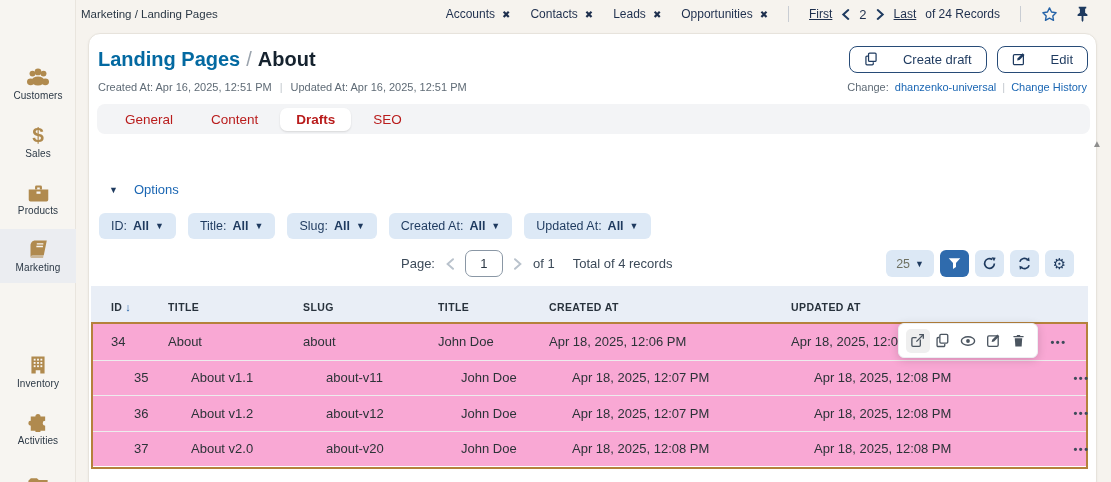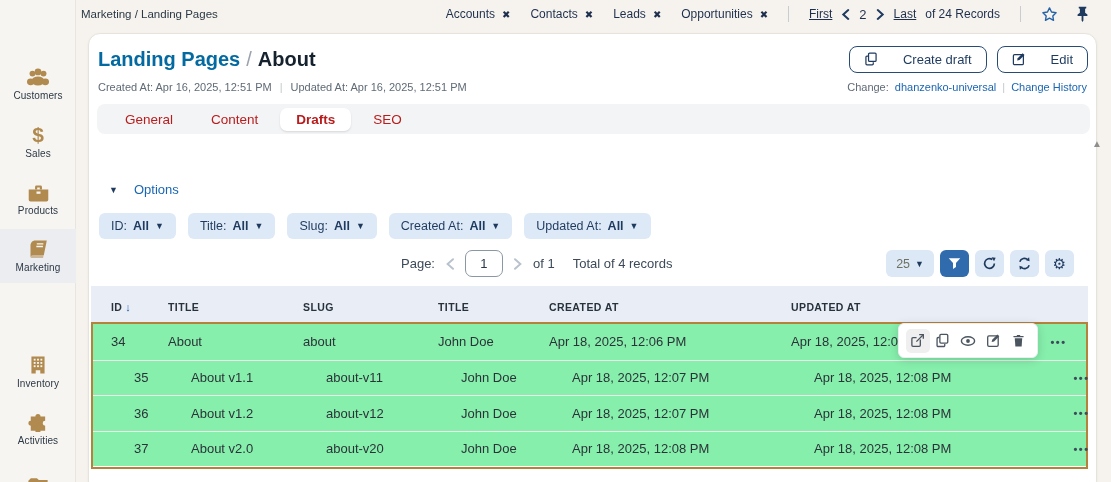--- a/index.html
+++ b/index.html
@@ -115,21 +115,21 @@
   .thead .th:first-child { padding-left:20px; }
   .sort-arrow { color:#2563a8; font-size:11px; margin-left:3px; }
 
   .rows-box {
     position:absolute; left:2px; top:288px; width:997px; height:147px;
     border:2px solid #b5813b; background:#fff;
   }
   .trow {
     height:35.5px; display:grid;
     grid-template-columns:75px 135px 135px 111px 242px 240px 55px;
-    align-items:center; font-size:13px; color:#2c3338; background:#86efac;
+    align-items:center; font-size:13px; color:#2c3338; background:#f9a8d4;
   }
   .trow + .trow { border-top:1px solid #ededed;padding-left:23px; }
   .trow .td:first-child { padding-left:18px; }
   .row-menu { text-align:center; font-size:11px; letter-spacing:1.5px; color:#3c4a59; cursor:pointer; font-weight:bold; }
 
   
   .hover-actions {
     position:absolute; left:805px; top:-1px; width:140px; height:35px;
     background:#fff; border:1px solid #eceff2; border-radius:6px;
     box-shadow:0 2px 10px rgba(0,0,0,.16);

